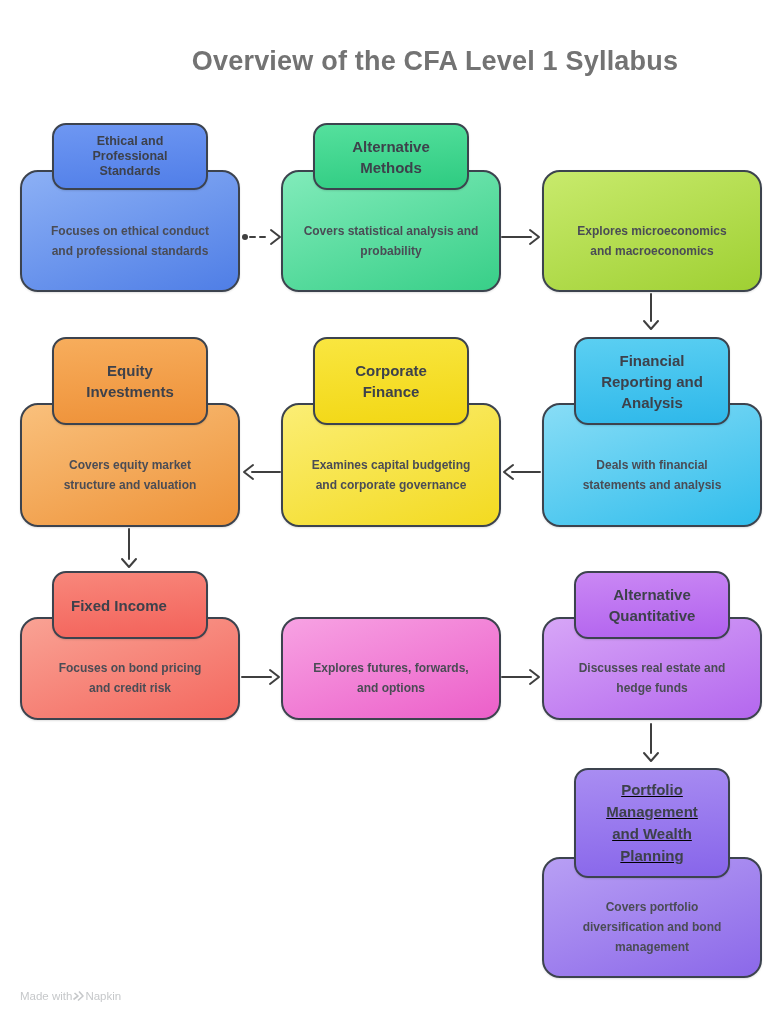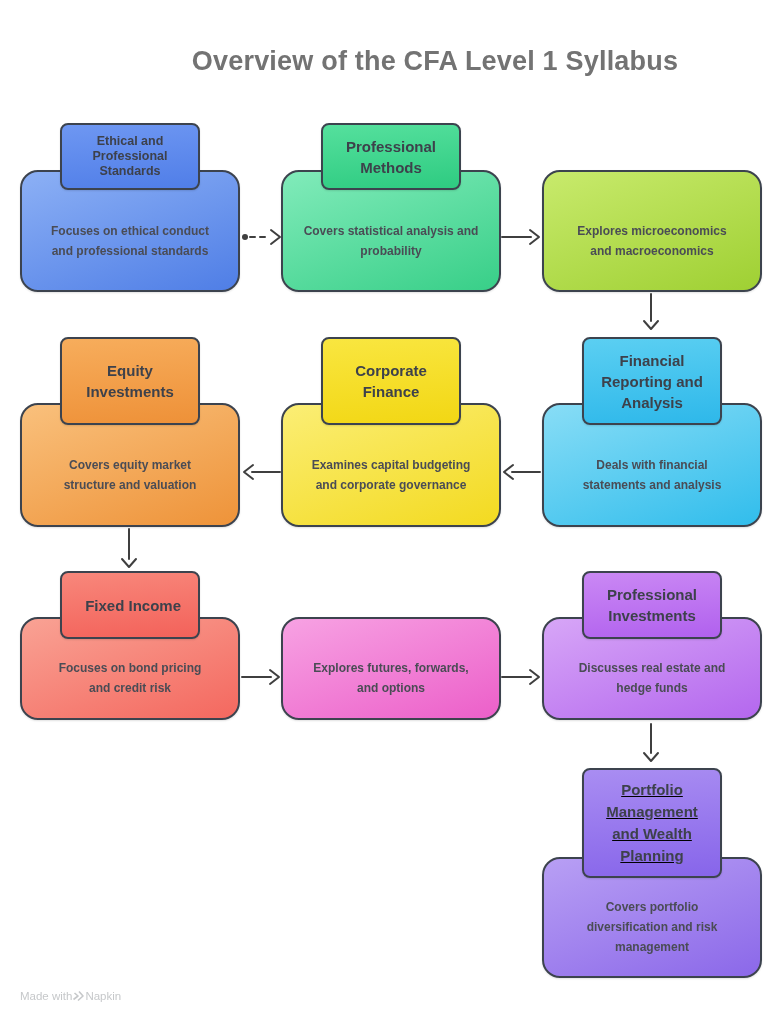--- a/index.html
+++ b/index.html
@@ -21,24 +21,24 @@
     display:flex;align-items:center;justify-content:center;
     box-sizing:border-box;
   }
   .node-desc{
     padding:21px 26px 2px 26px;text-align:center;
     font-size:12px;font-weight:bold;line-height:20px;color:#4a4c55;
   }
   .pad-sm .node-desc{padding-left:19px;padding-right:19px;}
   .node-header{
     position:absolute;left:50%;transform:translateX(-50%);
-    width:140px;box-sizing:border-box;
-    border:2px solid #3c434e;border-radius:8px;
+    width:156px;box-sizing:border-box;
+    border:2px solid #3c434e;border-radius:14px;
     background:linear-gradient(175deg,var(--hd-a),var(--hd-b));
-    display:flex;align-items:center;justify-content:flex-end;
+    display:flex;align-items:center;justify-content:flex-start;
     box-shadow:0 1px 2px rgba(0,0,0,.12);
   }
   .node-title{
     text-align:center;font-size:15px;font-weight:bold;line-height:21px;color:#3d414b;
     padding:0 17px;
   }
   .n1 .node-title{font-size:12.5px;line-height:15px;padding:0 26px;}
   .n10 .node-title{line-height:22px;padding:0 20px;}
   
   .r1{top:170px;width:220px;height:122px;}
@@ -84,21 +84,21 @@
     <div class="node-header">
       <div class="node-title">Ethical and Professional Standards</div>
     </div>
   </div>
 
   <div class="node r1 col2 n2 c2 pad-sm">
     <div class="node-body">
       <div class="node-desc">Covers statistical analysis and probability</div>
     </div>
     <div class="node-header">
-      <div class="node-title">Professional Methods</div>
+      <div class="node-title">Alternative Methods</div>
     </div>
   </div>
 
   <div class="node r1 col3 n3 c3">
     <div class="node-body">
       <div class="node-desc">Explores microeconomics and macroeconomics</div>
     </div>
   </div>
 
   <div class="node r2 col1 n4 c4">
@@ -141,27 +141,27 @@
     <div class="node-body">
       <div class="node-desc">Explores futures, forwards, and options</div>
     </div>
   </div>
 
   <div class="node r3 col3 n9 c9">
     <div class="node-body">
       <div class="node-desc">Discusses real estate and hedge funds</div>
     </div>
     <div class="node-header">
-      <div class="node-title">Professional Investments</div>
+      <div class="node-title">Alternative Quantitative</div>
     </div>
   </div>
 
   <div class="node r4 col3 n10 c10">
     <div class="node-body">
-      <div class="node-desc">Covers portfolio diversification and risk management</div>
+      <div class="node-desc">Covers portfolio diversification and bond management</div>
     </div>
     <div class="node-header">
       <div class="node-title">Portfolio Management and Wealth Planning</div>
     </div>
   </div>
 
   <svg class="arrows" viewBox="0 0 782 1024" fill="none" stroke="#3f3f3f" stroke-width="2" stroke-linecap="round" stroke-linejoin="round">
     <g>
       <circle cx="245" cy="237" r="3" fill="#3f3f3f" stroke="none"></circle>
       <path d="M250 237 H270" stroke-dasharray="5 5"></path>

